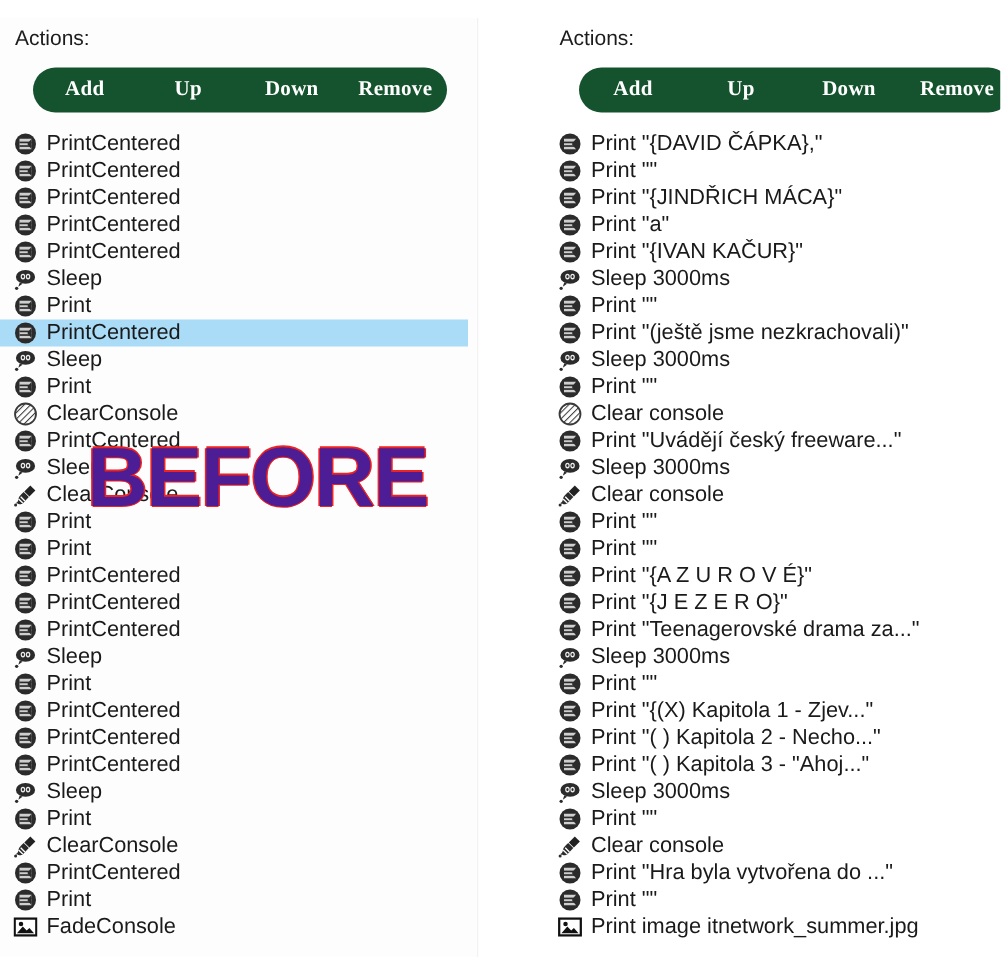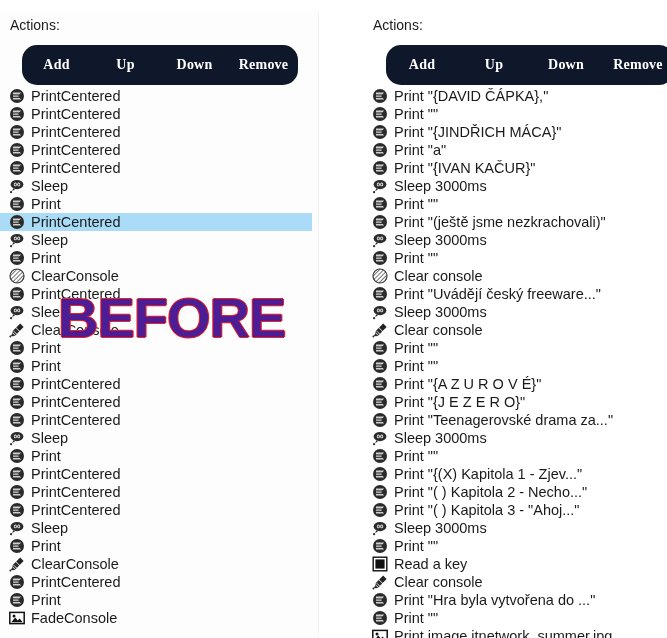--- a/index.html
+++ b/index.html
@@ -56,23 +56,23 @@
     font-family: "Liberation Sans", sans-serif;
     white-space: nowrap;
   }
   .panel.left  .caption { left: 10px; }
   .panel.right .caption { left: 13px; }
 
   
   .toolbar {
     position: absolute;
     top: 33px;
-    height: 40px;
+    height: 30px;
     border-radius: 15px;
-    background: #0f172a;
+    background: #14532d;
     display: flex;
     align-items: center;
   }
   .panel.left  .toolbar { left: 22px;  width: 276px; }
   .panel.right .toolbar { left: 26px;  width: 288px; }
 
   .tb-btn {
     flex: 1 1 0;
     text-align: center;
     color: #ffffff;
@@ -871,29 +871,20 @@
               <rect x="4" y="6.4" width="8" height="1.1" fill="#2b2b2b"></rect>
               <rect x="4" y="8.8" width="8" height="1.1" fill="#2b2b2b"></rect>
               <path d="M12 4.5 L12 11.5 L9.2 8 Z" fill="#2b2b2b"></path>
             </svg>
           </span>
           <span class="action-label">Print ""</span>
         </div>
         <div class="action-row">
           <span class="icon">
             <svg width="16" height="16" viewBox="0 0 16 16">
-              <rect x="1.2" y="1.2" width="13.6" height="13.6" fill="#ffffff" stroke="#111111" stroke-width="1.4"></rect>
-              <rect x="3.4" y="3.4" width="9.2" height="9.2" fill="#111111"></rect>
-            </svg>
-          </span>
-          <span class="action-label">Read a key</span>
-        </div>
-        <div class="action-row">
-          <span class="icon">
-            <svg width="16" height="16" viewBox="0 0 16 16">
               <path d="M11.2 1.6 L14.6 5.0 L10.6 9.0 L7.2 5.6 Z" fill="#222222"></path>
               <path d="M6.8 6.0 L10.2 9.4 L6.6 13.2 C5.2 14.6 2.6 14.4 1.6 13.4 C2.9 12.9 3.2 11.6 3.4 10.4 C3.6 9.0 4.6 8.0 6.8 6.0 Z" fill="#2b2b2b"></path>
               <path d="M3.4 10.6 L6.2 13.4" stroke="#ffffff" stroke-width="0.9"></path>
               <path d="M4.8 9.2 L7.6 12.0" stroke="#ffffff" stroke-width="0.9"></path>
               <circle cx="1.4" cy="14.6" r="1.0" fill="#2b2b2b"></circle>
             </svg>
           </span>
           <span class="action-label">Clear console</span>
         </div>
         <div class="action-row">

